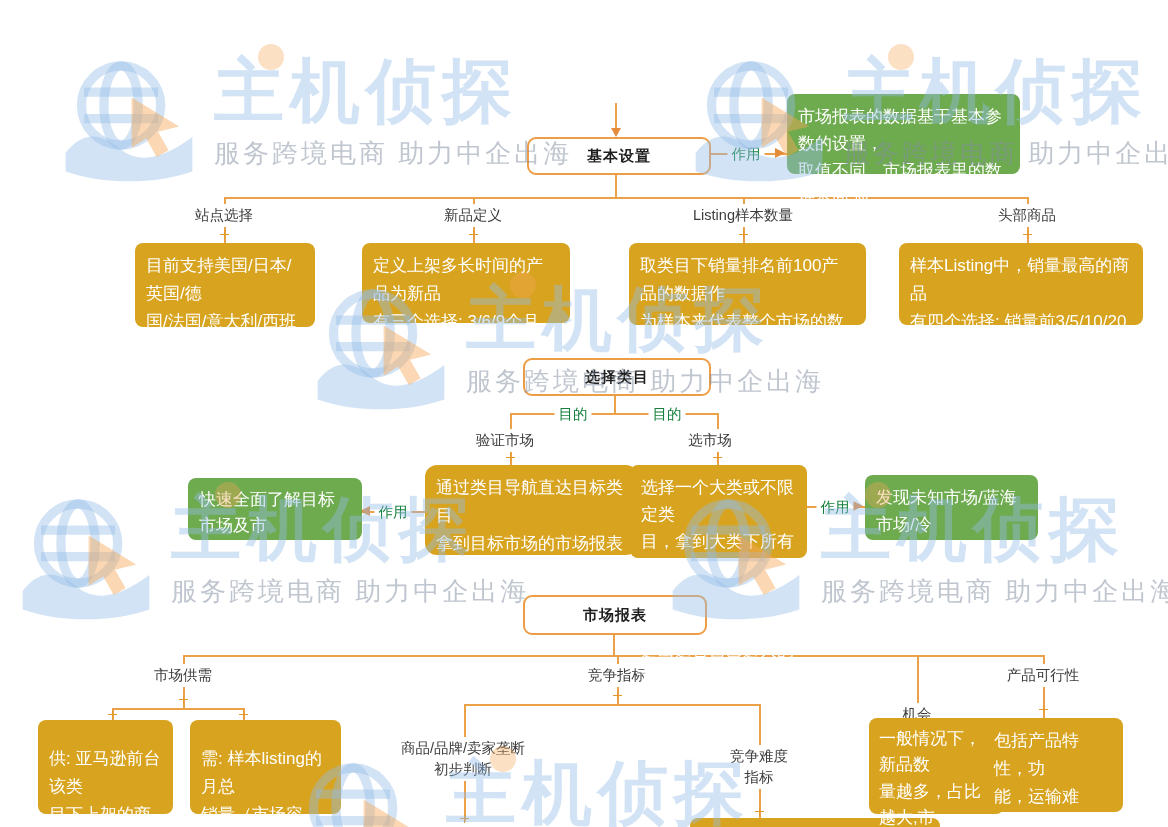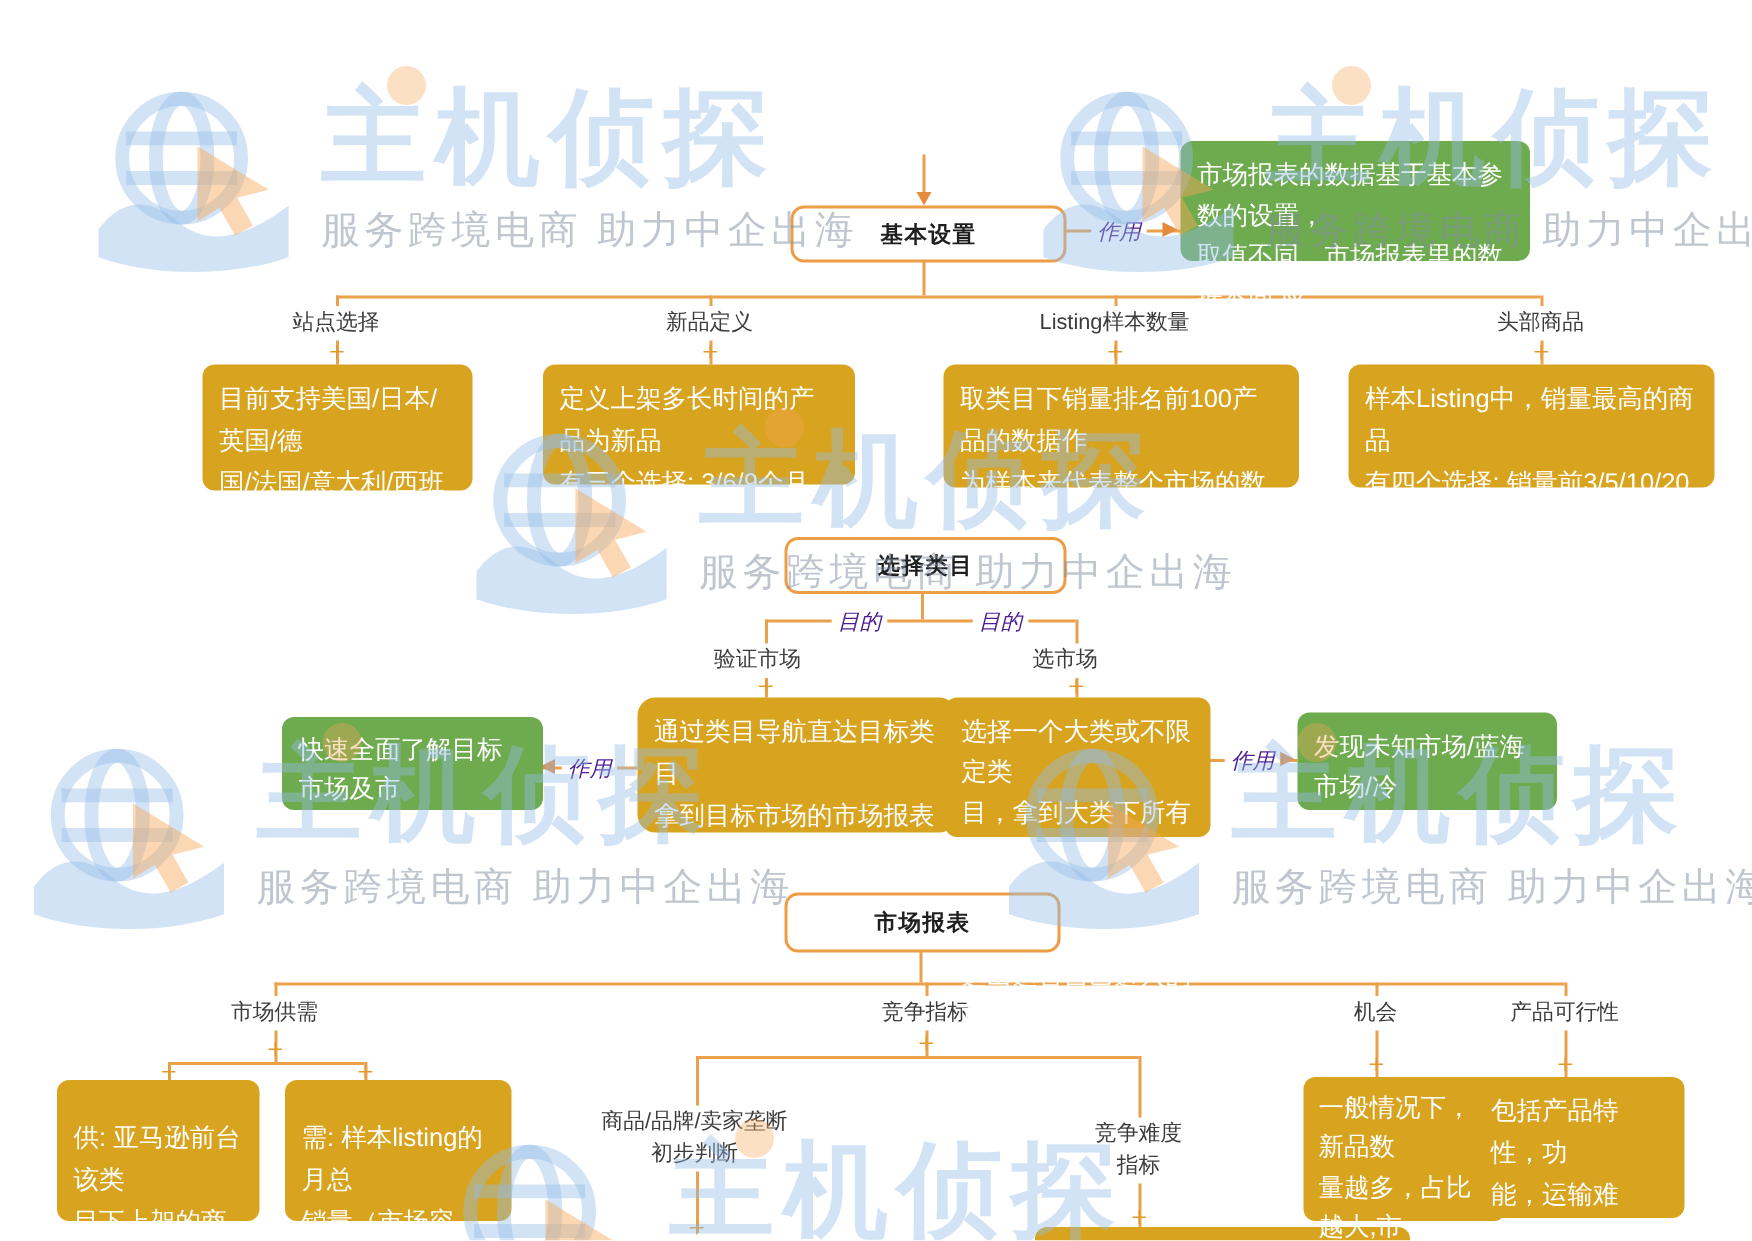--- a/index.html
+++ b/index.html
@@ -22,21 +22,21 @@
   .ellipse{position:absolute;background:#F6A243;border-radius:50%;display:flex;align-items:center;justify-content:center;
            color:#fff;font-weight:bold;font-size:15.5px;z-index:4;letter-spacing:1px;}
   .pill{position:absolute;background:#fff;border:2px solid #ED9D45;border-radius:9px;display:flex;align-items:center;justify-content:center;
         color:#1f1f1f;font-weight:bold;font-size:15px;z-index:4;letter-spacing:1px;}
   .ybox,.gbox{position:absolute;border-radius:8px;color:#fff;font-size:17px;line-height:1.65;
               padding:9px 11px;white-space:pre-line;z-index:4;box-sizing:border-box;}
   .ybox{background:#D8A41F;}
   .gbox{background:#6EAB4F;}
   .blabel{position:absolute;color:#3c3c3c;font-size:14.5px;line-height:1.45;text-align:center;
           white-space:pre-line;background:#fff;padding:1px 4px;z-index:3;transform:translateX(-50%);}
-  .tag{position:absolute;color:#4c1d95;font-size:14.5px;background:#fff;padding:0 4px;z-index:3;transform:translateX(-50%);font-style:italic;}
+  .tag{position:absolute;color:#15803d;font-size:14.5px;background:#fff;padding:0 4px;z-index:3;transform:translateX(-50%);}
 
   
   .wm{position:absolute;display:flex;align-items:flex-start;z-index:5;pointer-events:none;}
   .wm-globe{width:142px;height:132px;flex:0 0 auto;}
   .wm-body{margin-left:14px;position:relative;}
   .wm-title{font-size:70px;font-weight:bold;line-height:1.0;letter-spacing:6px;
             color:rgba(148,188,232,0.42);position:relative;padding-top:6px;}
   .wm-title::before{content:"";position:absolute;left:44px;top:-6px;width:26px;height:26px;border-radius:50%;
                     background:rgba(246,166,86,0.35);}
   .wm-sub{margin-top:10px;font-size:26px;letter-spacing:3px;color:rgba(130,142,160,0.5);white-space:nowrap;}
@@ -149,21 +149,21 @@
   <div class="tag" style="left:835px;top:498px;">作用</div>
   <div class="gbox" style="left:865px;top:475px;width:173px;height:65px;line-height:1.6;">发现未知市场/蓝海市场/冷
 门市场/潜力市场等</div>
 
   <div class="pill" style="left:523px;top:595px;width:180px;height:36px;">
     <span>市场报表</span>
   </div>
 
   <div class="blabel" style="left:183px;top:664px;">市场供需</div>
   <div class="blabel" style="left:617px;top:664px;">竞争指标</div>
-  <div class="blabel" style="left:917px;top:664px;">机会</div>
+  <div class="blabel" style="left:917px;top:703px;">机会</div>
   <div class="blabel" style="left:1043px;top:664px;">产品可行性</div>
 
   <div class="ybox" style="left:38px;top:720px;width:135px;height:94px;padding-top:25px;">供: 亚马逊前台该类
 目下上架的商品总数</div>
   <div class="ybox" style="left:190px;top:720px;width:151px;height:94px;padding-top:25px;">需: 样本listing的月总
 销量（市场容量）</div>
 
   <div class="blabel" style="left:463px;top:737px;">商品/品牌/卖家垄断
 初步判断</div>
   <div class="blabel" style="left:759px;top:745px;">竞争难度

